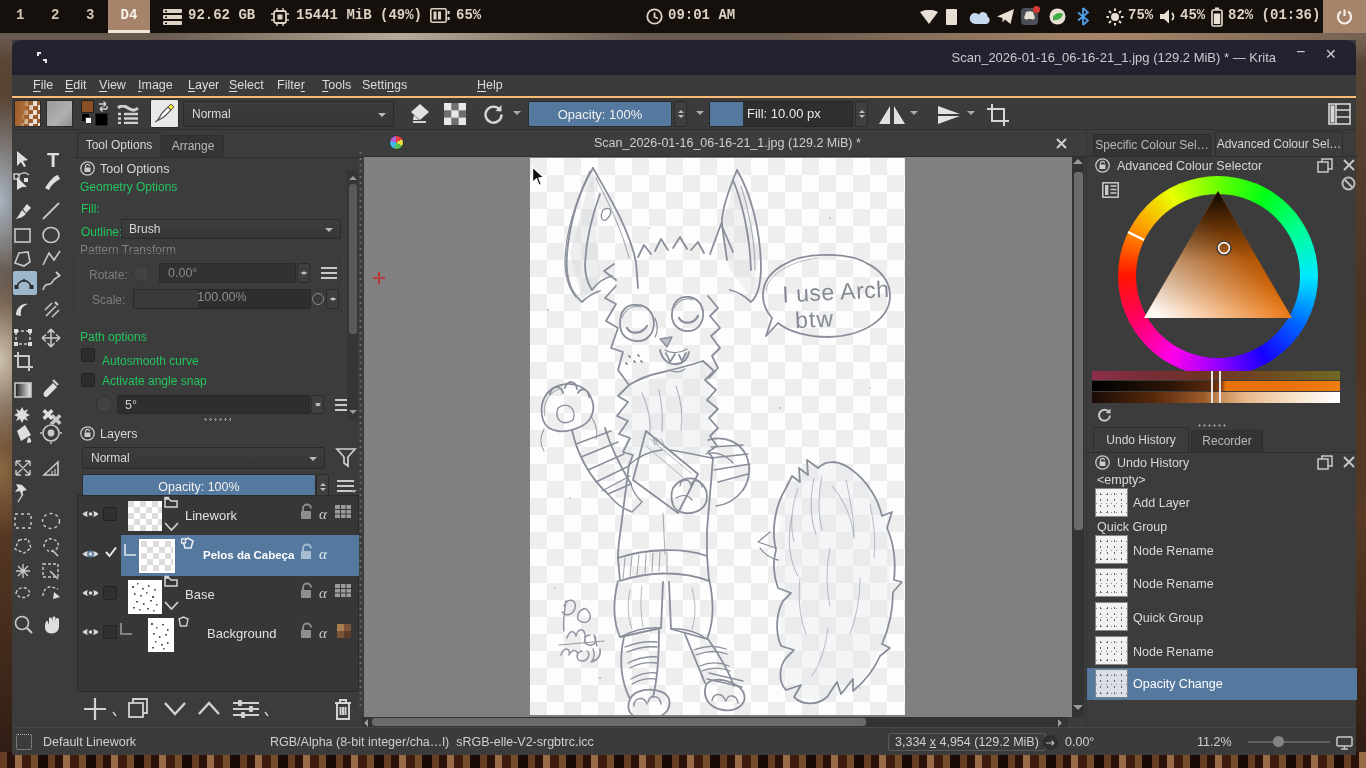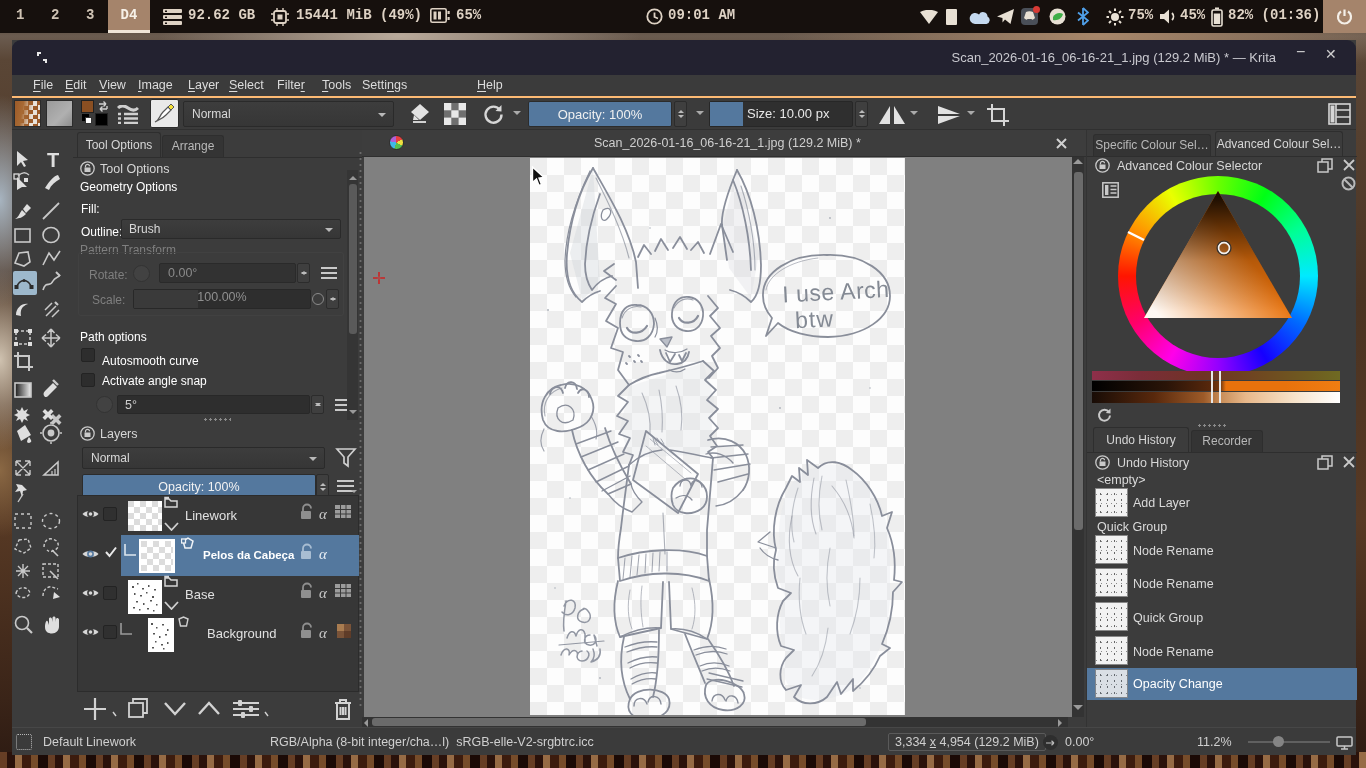--- a/index.html
+++ b/index.html
@@ -37,21 +37,21 @@
 #main{left:0;top:90px;width:1344px;height:597px;background:#3c3c3c;}
 
 #toolbox{left:0;top:0;width:61px;height:597px;background:#3c3c3c;}
 
 #ldock{left:61px;top:0;width:289px;height:597px;background:#3c3c3c;}
 .tab{position:absolute;height:25px;white-space:nowrap;overflow:hidden;background:#3c3c3c;border:1px solid #2e2e2e;border-bottom:none;border-radius:3px 3px 0 0;color:#d6d6d6;font-size:12px;text-align:center;}
 .tab.inactive{background:#343434;color:#b8b8b8;border-color:#2e2e2e;height:22px;margin-top:3px;}
 .combo{position:absolute;background:linear-gradient(#3d3d3d,#363636);border:1px solid #2a2a2a;border-radius:2px;color:#d8d8d8;font-size:12px;}
 .combo:after{content:"";position:absolute;right:7px;top:45%;border:4px solid transparent;border-top-color:#b9b9b9;}
 .hdr{position:absolute;color:#d6d6d6;font-size:12.5px;}
-.glabel{position:absolute;color:#ffffff;font-size:12px;}
+.glabel{position:absolute;color:#22c55e;font-size:12px;}
 .dis{color:#7f7f7f !important;}
 .chk{position:absolute;width:14px;height:14px;background:#2d2d2d;border:1px solid #232323;border-radius:2px;}
 .ham{position:absolute;width:16px;height:12px;border-top:2px solid #c9c9c9;border-bottom:2px solid #c9c9c9;}
 .ham:after{content:"";position:absolute;left:0;top:3px;width:100%;height:2px;background:#c9c9c9;}
 .spin{position:absolute;width:13px;background:#3f3f3f;border:1px solid #2c2c2c;border-radius:2px;}
 .spin:before{content:"";position:absolute;left:3px;top:22%;border:3.5px solid transparent;border-bottom-color:#bbb;}
 .spin:after{content:"";position:absolute;left:3px;bottom:22%;border:3.5px solid transparent;border-top-color:#bbb;}
 
 #cwin{left:350px;top:0;width:724px;height:597px;}
 #ctab{left:0;top:0;width:724px;height:27px;background:#3d3d3d;border-bottom:1px solid #2f2f2f;color:#cfcfcf;font-size:12.5px;}
@@ -239,21 +239,21 @@
           <path d="M19.5 2 L19.5 8.5 L13.5 8 Z" fill="#d6d6d6"></path>
         </svg>
   <div class="abs" style="left:501px;top:13px;border:4px solid transparent;border-top-color:#aaa;"></div>
 
   <div class="abs" style="left:516px;top:3px;width:144px;height:26px;background:#54789e;border:1px solid #2c2c2c;border-radius:2px;color:#f0f0f0;font-size:13px;text-align:center;line-height:25px;">Opacity: 100%</div>
   <div class="spin" style="left:662px;top:3px;height:26px;"></div>
   <div class="abs" style="left:684px;top:13px;border:4px solid transparent;border-top-color:#aaa;"></div>
 
   <div class="abs" style="left:697px;top:3px;width:144px;height:26px;background:#2f2f2f;border:1px solid #272727;border-radius:2px;color:#e8e8e8;font-size:13px;">
     <div class="abs" style="left:0;top:0;width:33px;height:24px;background:#54789e;"></div>
-    <span class="abs" style="left:37px;top:4px;">Size: 10.00 px</span>
+    <span class="abs" style="left:37px;top:4px;">Fill: 10.00 px</span>
   </div>
   <div class="spin" style="left:843px;top:3px;height:26px;"></div>
 
   <svg class="icon" style="left:865px;top:6px;" width="30" height="22" viewBox="0 0 30 22">
           <path d="M13 2 L13 20 L2 20 Z" fill="#e2e2e2"></path>
           <path d="M17 2 L17 20 L28 20 Z" fill="#e2e2e2"></path>
         </svg>
   <div class="abs" style="left:898px;top:13px;border:4px solid transparent;border-top-color:#aaa;"></div>
 
   <svg class="icon" style="left:922px;top:6px;" width="30" height="22" viewBox="0 0 30 22">

